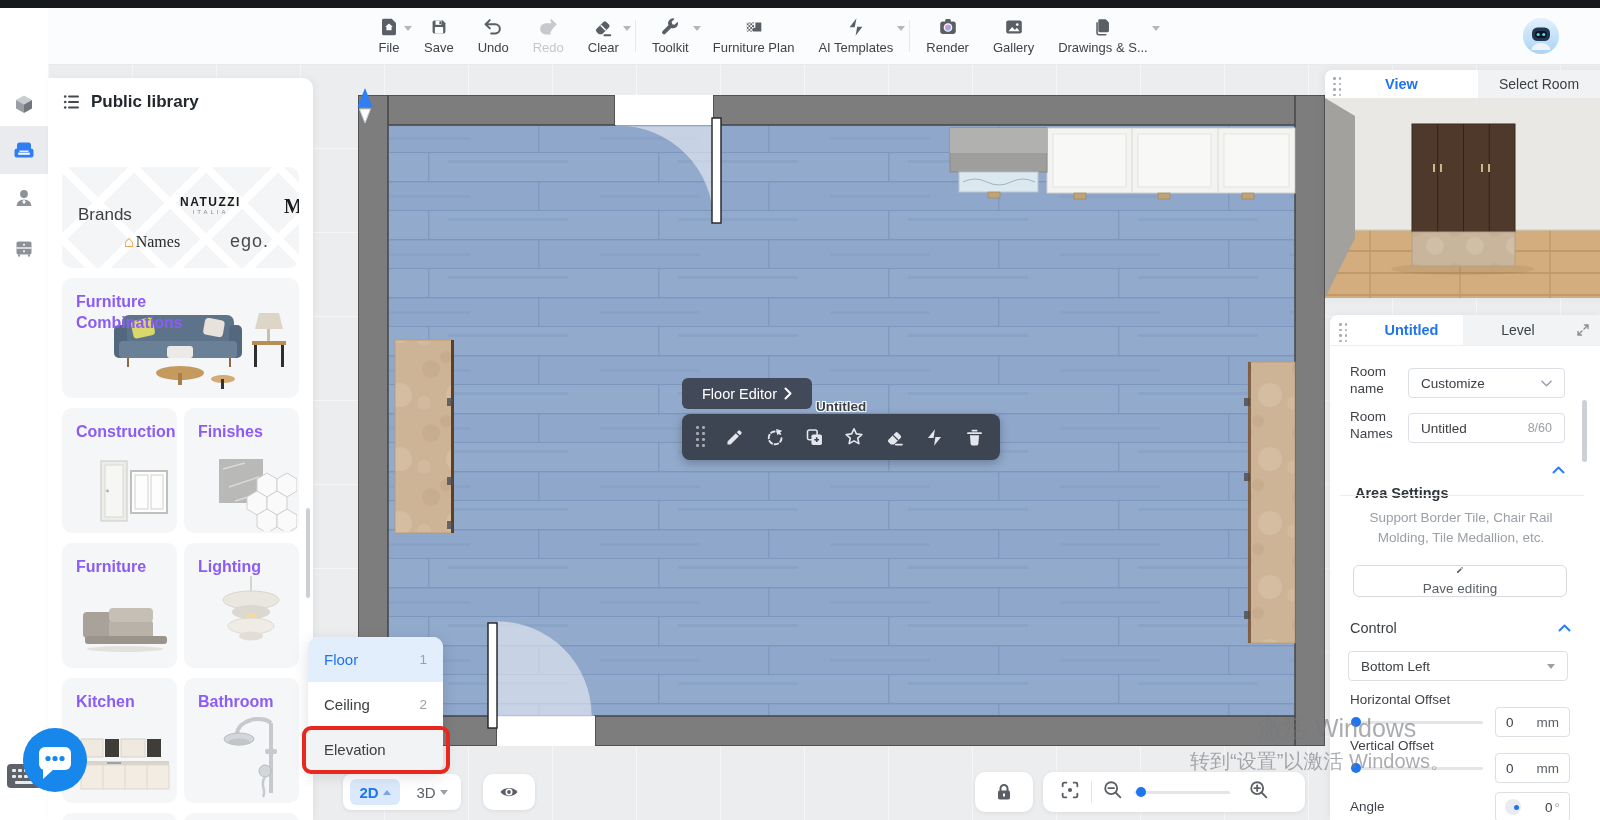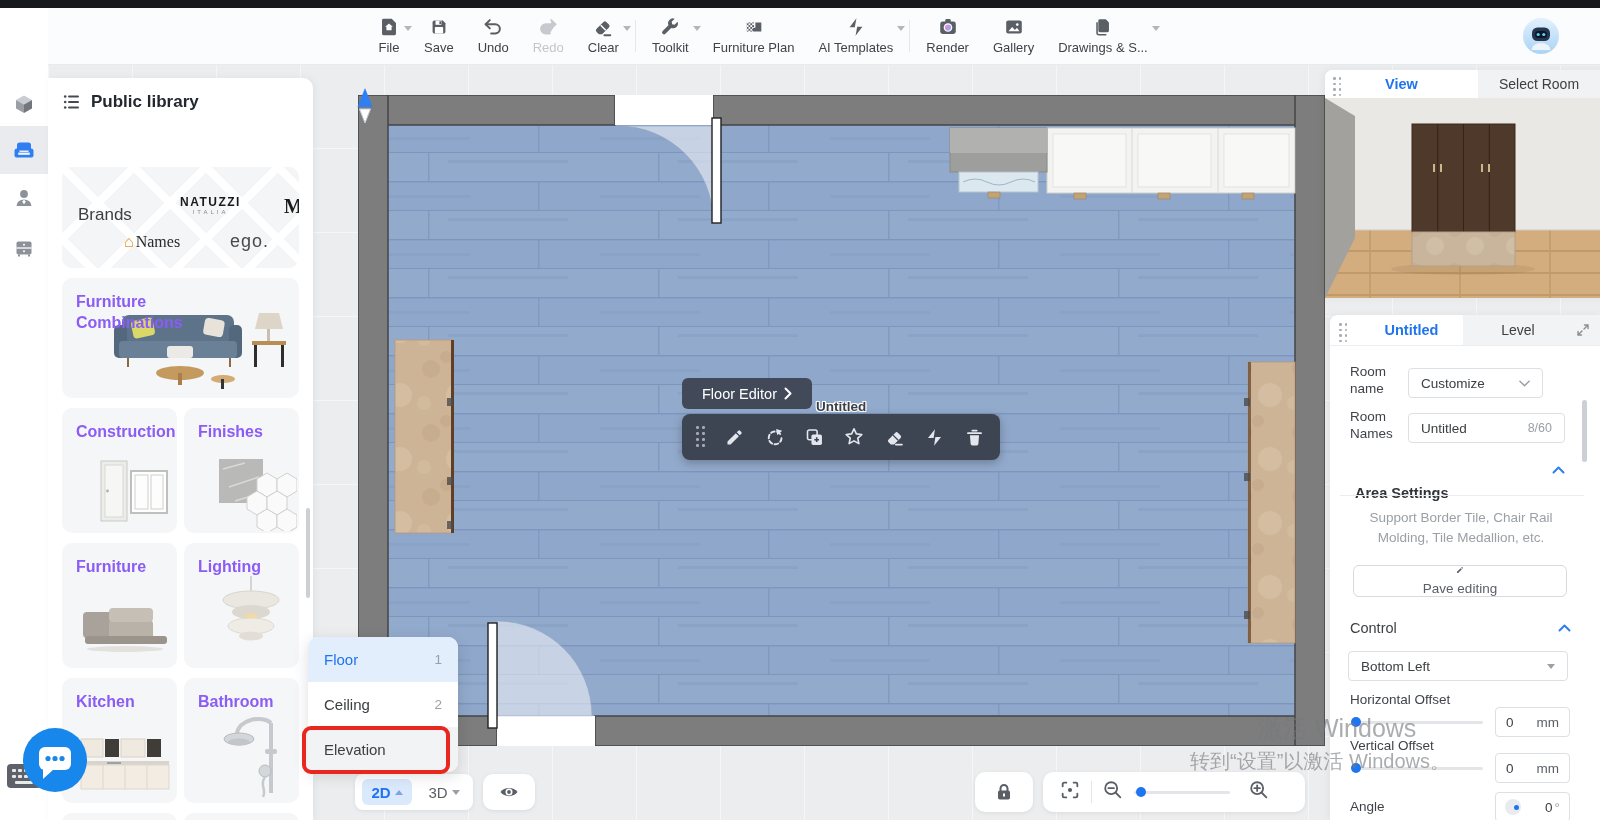--- a/index.html
+++ b/index.html
@@ -47,21 +47,21 @@
      background-size:72px 72px;}
   
   .fe-btn{left:682px;top:378px;width:130px;height:31px;background:rgba(62,69,82,.95);border-radius:6px;z-index:14;
           display:flex;align-items:center;justify-content:center;gap:7px;color:#fff;font-size:14.5px;cursor:pointer;}
   .fe-bar{left:682px;top:414px;width:318px;height:46px;background:#3e4552;border-radius:8px;z-index:14;
           display:flex;align-items:center;justify-content:space-between;padding:0 14px;box-sizing:border-box;
           box-shadow:0 3px 10px rgba(0,0,0,.25);}
   .fe-ic{width:24px;height:24px;display:flex;align-items:center;justify-content:center;cursor:pointer;}
   .room-label{left:816px;top:399px;z-index:12;font-size:13.5px;font-weight:700;color:#3b4046;
       text-shadow:-1px -1px 0 #fff,1px -1px 0 #fff,-1px 1px 0 #fff,1px 1px 0 #fff;}
-  .layer-menu{left:308px;top:637px;width:150px;height:135px;background:#fff;border-radius:10px;z-index:20;
+  .layer-menu{left:308px;top:637px;width:135px;height:135px;background:#fff;border-radius:10px;z-index:20;
       box-shadow:0 4px 16px rgba(0,0,0,.13);overflow:hidden;}
   .lm-row{height:45px;display:flex;align-items:center;padding:0 16px;box-sizing:border-box;font-size:15px;color:#3c4043;cursor:pointer;}
   .lm-row .num{margin-left:auto;font-size:13.5px;color:#9aa0a6;}
   .lm-active{background:#e2eefc;color:#1f74f0;}
   .lm-hl{background:#f2f3f5;}
   .red-box{left:302px;top:726px;width:148px;height:48px;border:4px solid #e8271e;border-radius:9px;z-index:22;box-sizing:border-box;}
   .pill-group{background:#fff;border-radius:8px;box-shadow:0 1px 4px rgba(0,0,0,.08);z-index:14;}
   .ctrl-group{background:#fff;border-radius:10px;box-shadow:0 1px 4px rgba(0,0,0,.08);z-index:14;display:flex;align-items:center;}
   
   .panel1{left:1325px;top:70px;width:307px;height:228px;background:#fff;border-radius:8px 0 0 0;z-index:8;
@@ -242,21 +242,21 @@
     <div class="lm-row">
       <span>Ceiling</span>
       <span class="num">2</span>
     </div>
     <div class="lm-row lm-hl">
       <span>Elevation</span>
     </div>
   </div>
   <div class="abs red-box"></div>
 
-  <div class="abs pill-group" style="left:343px;top:774px;width:118px;height:36px;margin-left:12px;">
+  <div class="abs pill-group" style="left:343px;top:774px;width:118px;height:36px;">
     <div class="abs" style="left:7px;top:5px;width:50px;height:26px;background:#dbe9fc;border-radius:6px;display:flex;align-items:center;justify-content:center;gap:4px;cursor:pointer;">
       <span style="font-size:15px;font-weight:700;color:#1f74f0;">2D</span>
       <span class="tri-up-blue"></span>
     </div>
     <div class="abs" style="left:64px;top:5px;width:50px;height:26px;display:flex;align-items:center;justify-content:center;gap:4px;cursor:pointer;">
       <span style="font-size:15px;color:#5a5f66;">3D</span>
       <span class="tri-down-gray"></span>
     </div>
   </div>
 
@@ -682,21 +682,21 @@
       </div>
       <svg class="abs" style="left:247px;top:9px;" width="12" height="12" viewBox="0 0 12 12">
         <g stroke="#8a8f96" stroke-width="1.4" fill="none" stroke-linecap="round">
             <path d="M7 5 L11 1 M7.5 1 H11 V4.5"></path>
             <path d="M5 7 L1 11 M1 7.5 V11 H4.5"></path>
           </g>
       </svg>
     </div>
 
     <div class="abs panel-label" style="left:20px;top:48px;width:52px;">Room name</div>
-    <div class="pbox" style="left:78px;top:53px;width:135px;height:30px;padding:8px 12px;justify-content:space-between;cursor:pointer;">
+    <div class="pbox" style="left:78px;top:53px;width:157px;height:30px;padding:8px 12px;justify-content:space-between;cursor:pointer;">
       <span>Customize</span>
       <svg width="11" height="7" viewBox="0 0 12 7">
           <polyline points="1,1 6,6 11,1" stroke="#9aa0a6" stroke-width="1.6" fill="none" stroke-linecap="round" stroke-linejoin="round"></polyline>
         </svg>
     </div>
 
     <div class="abs panel-label" style="left:20px;top:93px;width:52px;">Room Names</div>
     <div class="pbox" style="left:78px;top:98px;width:157px;height:30px;padding:0 12px;justify-content:space-between;">
       <span>Untitled</span>
       <span style="color:#9aa0a6;font-size:12.5px;">8/60</span>

